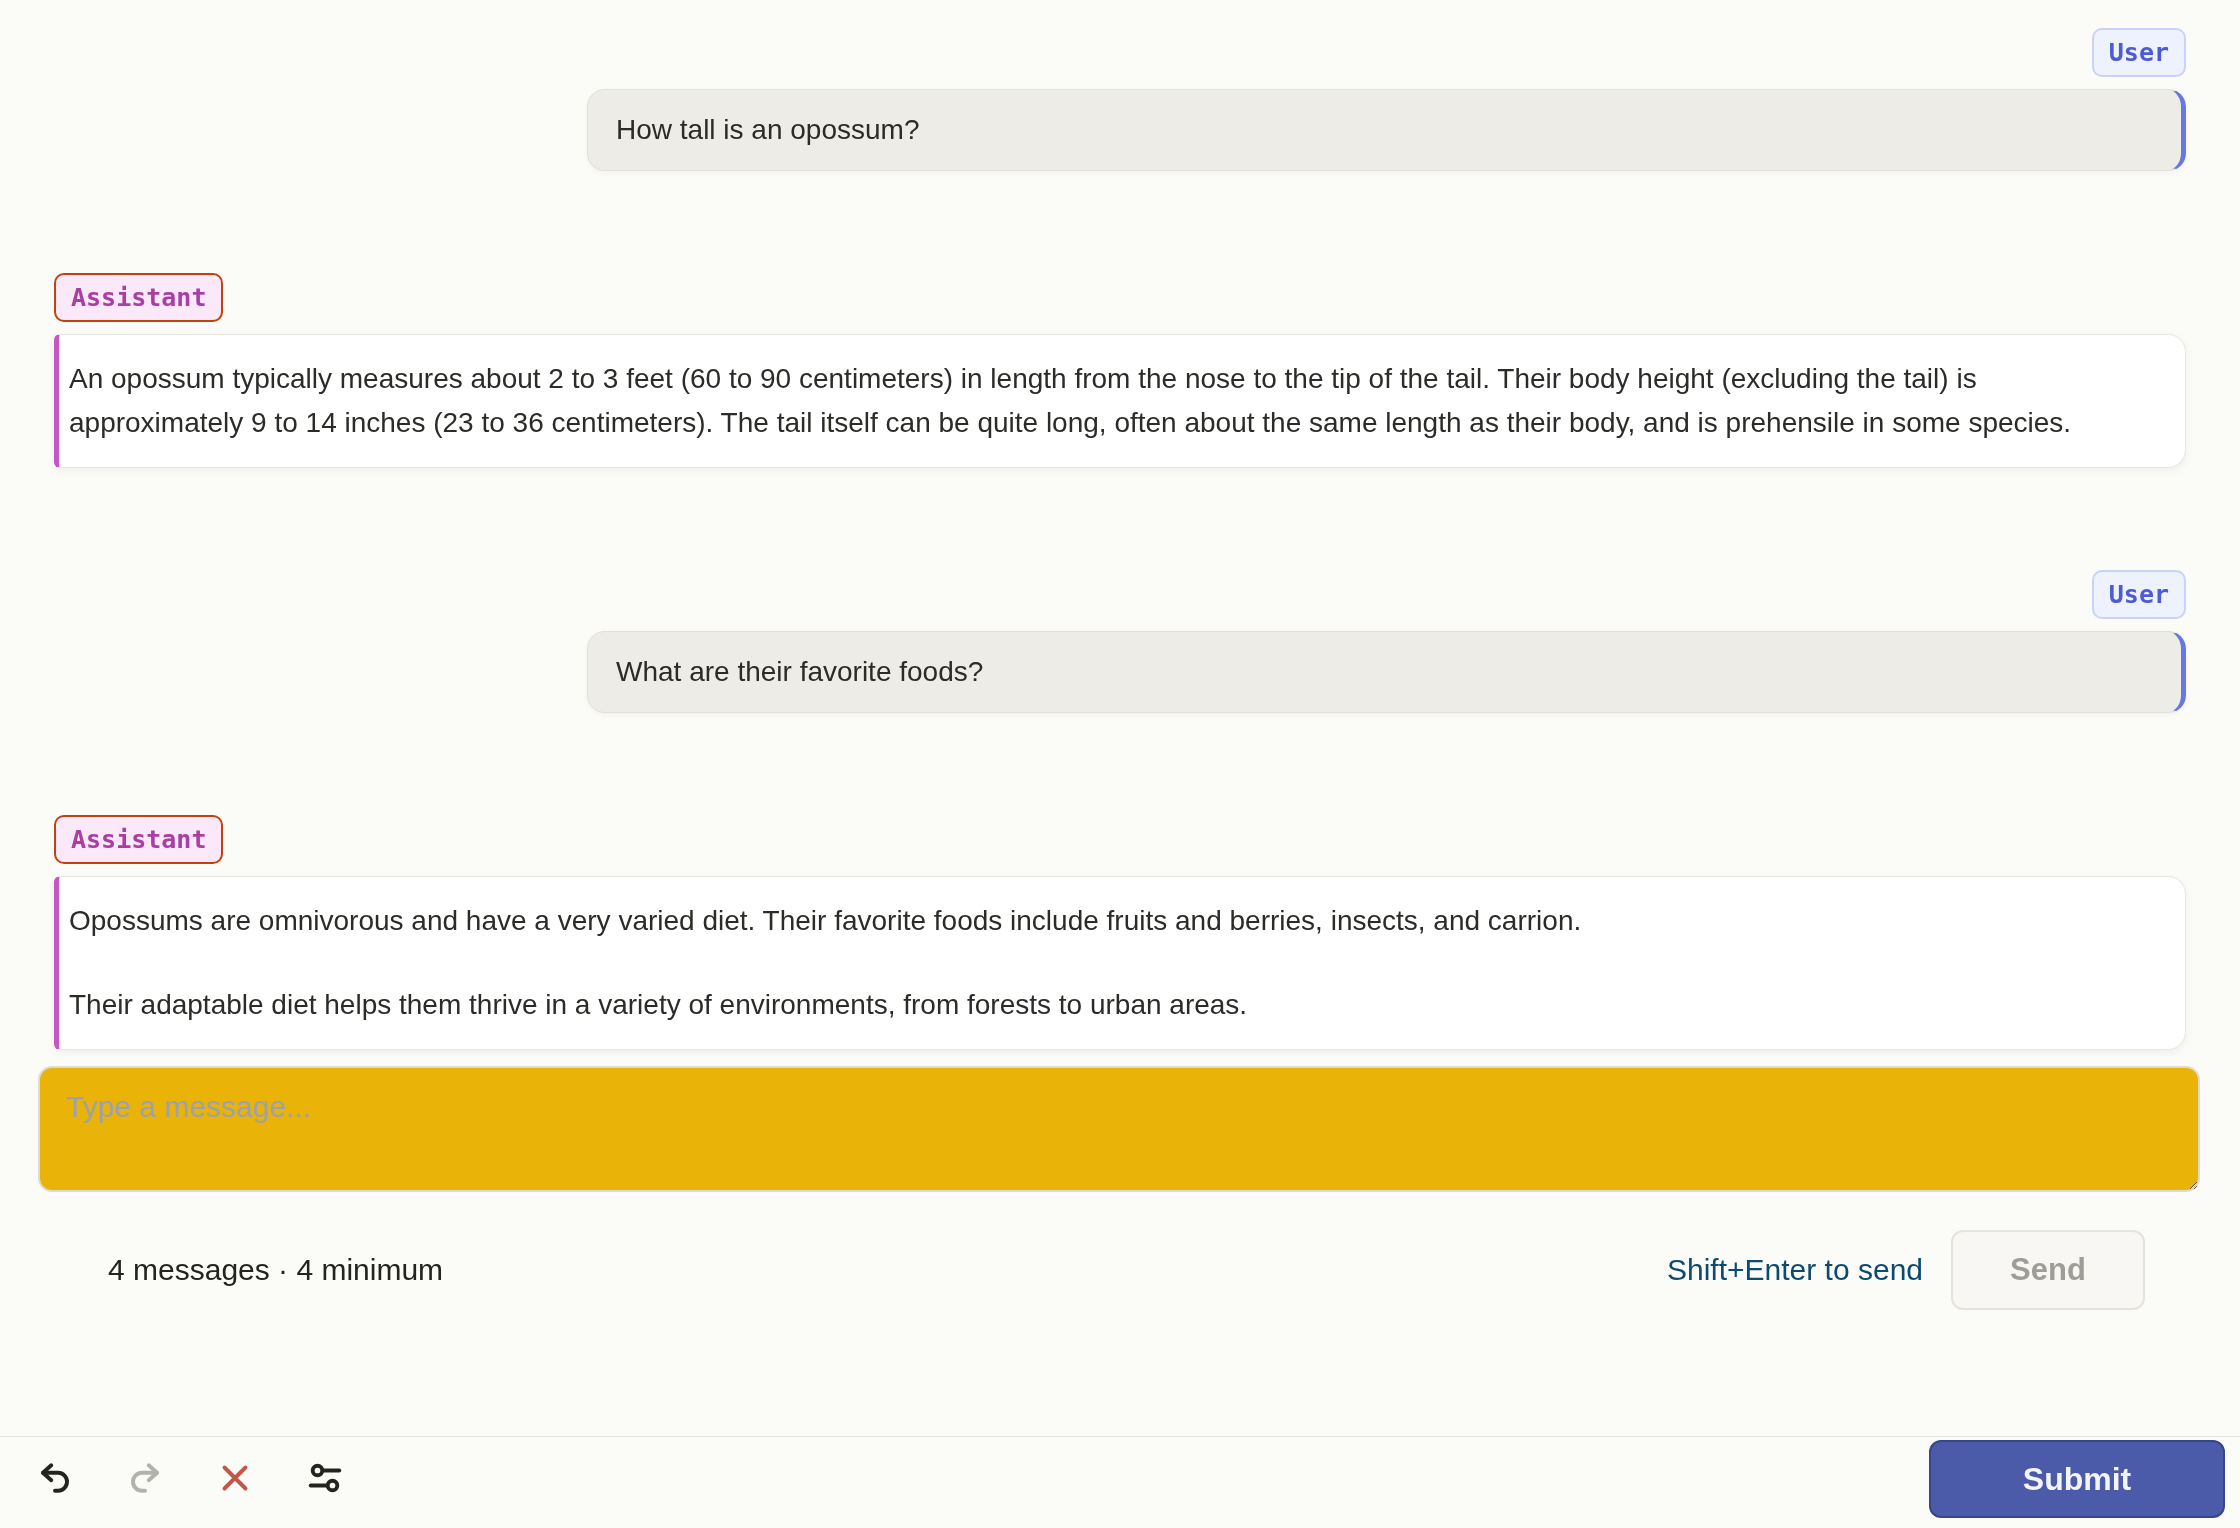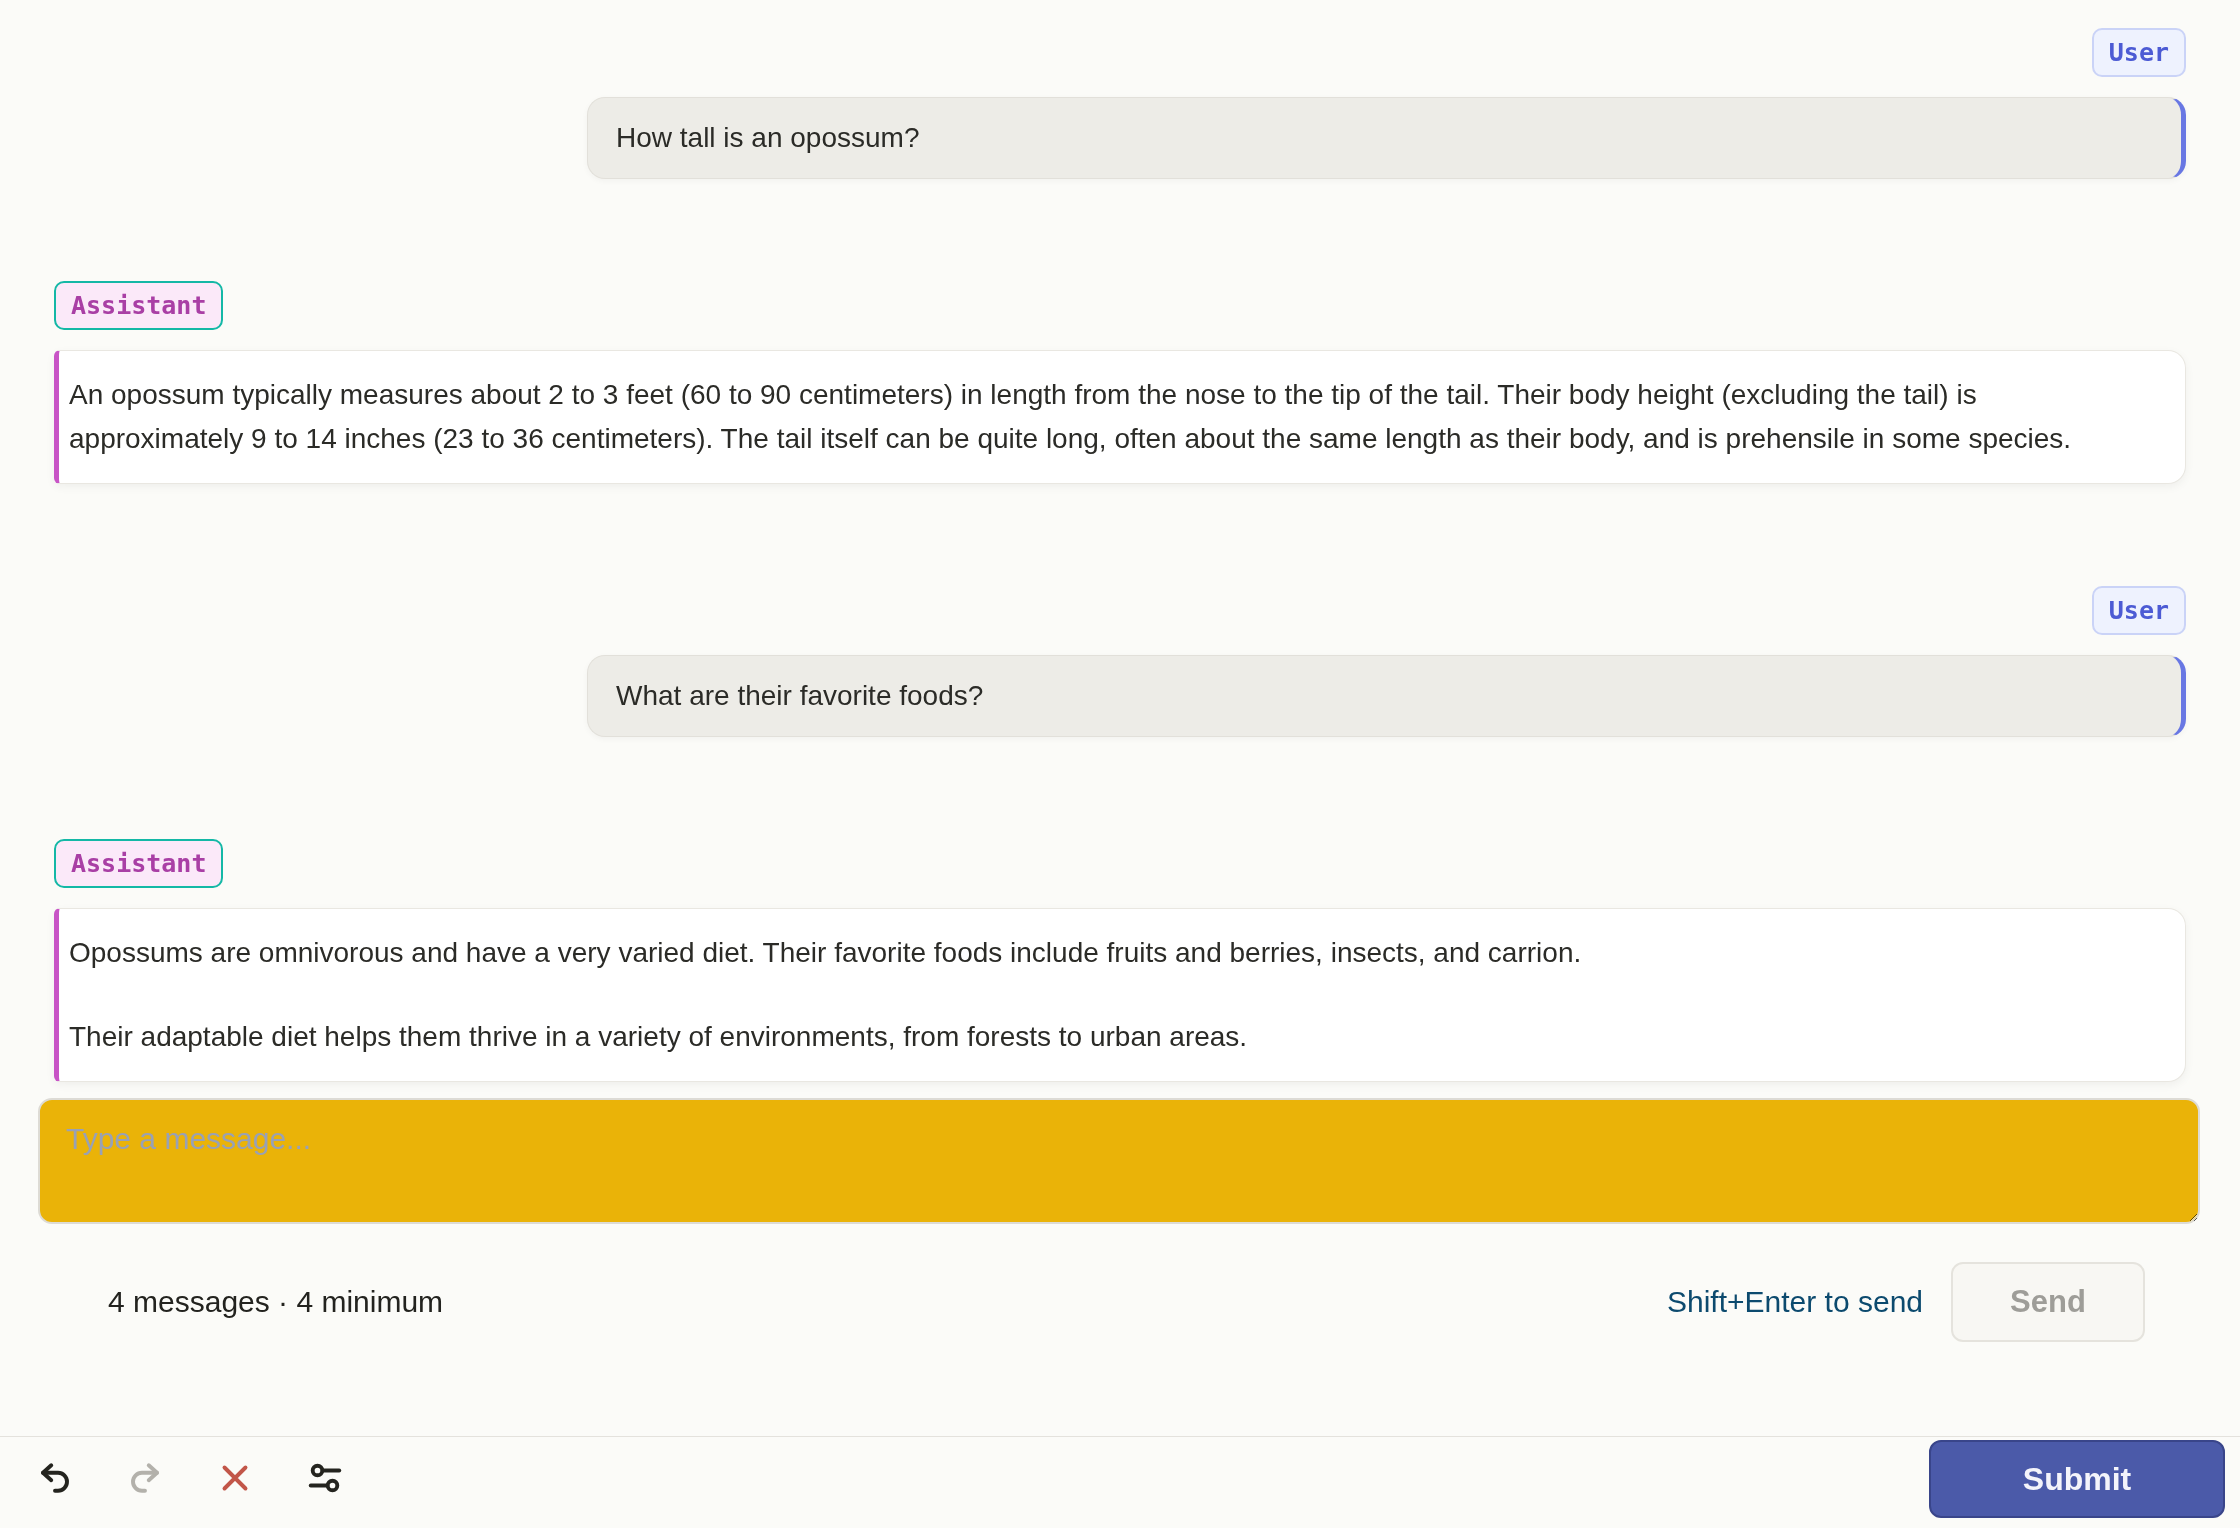--- a/index.html
+++ b/index.html
@@ -20,31 +20,31 @@
   .msg-group.user { align-items: flex-end; }
   .msg-group.assistant { align-items: flex-start; }
 
   .role-badge {
     font-family: "DejaVu Sans Mono", monospace;
     font-weight: bold;
     font-size: 25px;
     line-height: 1;
     padding: 10px 15px;
     border-radius: 10px;
-    margin-bottom: 20px;
+    margin-bottom: 12px;
   }
   .role-badge.user {
     color: #4C5BD4;
     background: #EEF2FE;
     border: 2px solid #CAD3F7;
   }
   .role-badge.assistant {
     color: #A93FA5;
     background: #FBE9F9;
-    border: 2px solid #14b8a6;
+    border: 2px solid #c2410c;
   }
 
   .bubble {
     font-size: 28px;
     line-height: 32px;
     width: 75%;
     background: #EDECE7;
     border: 1px solid #E2E0DA;
     border-right: 5px solid #6877E3;
     border-radius: 18px;

